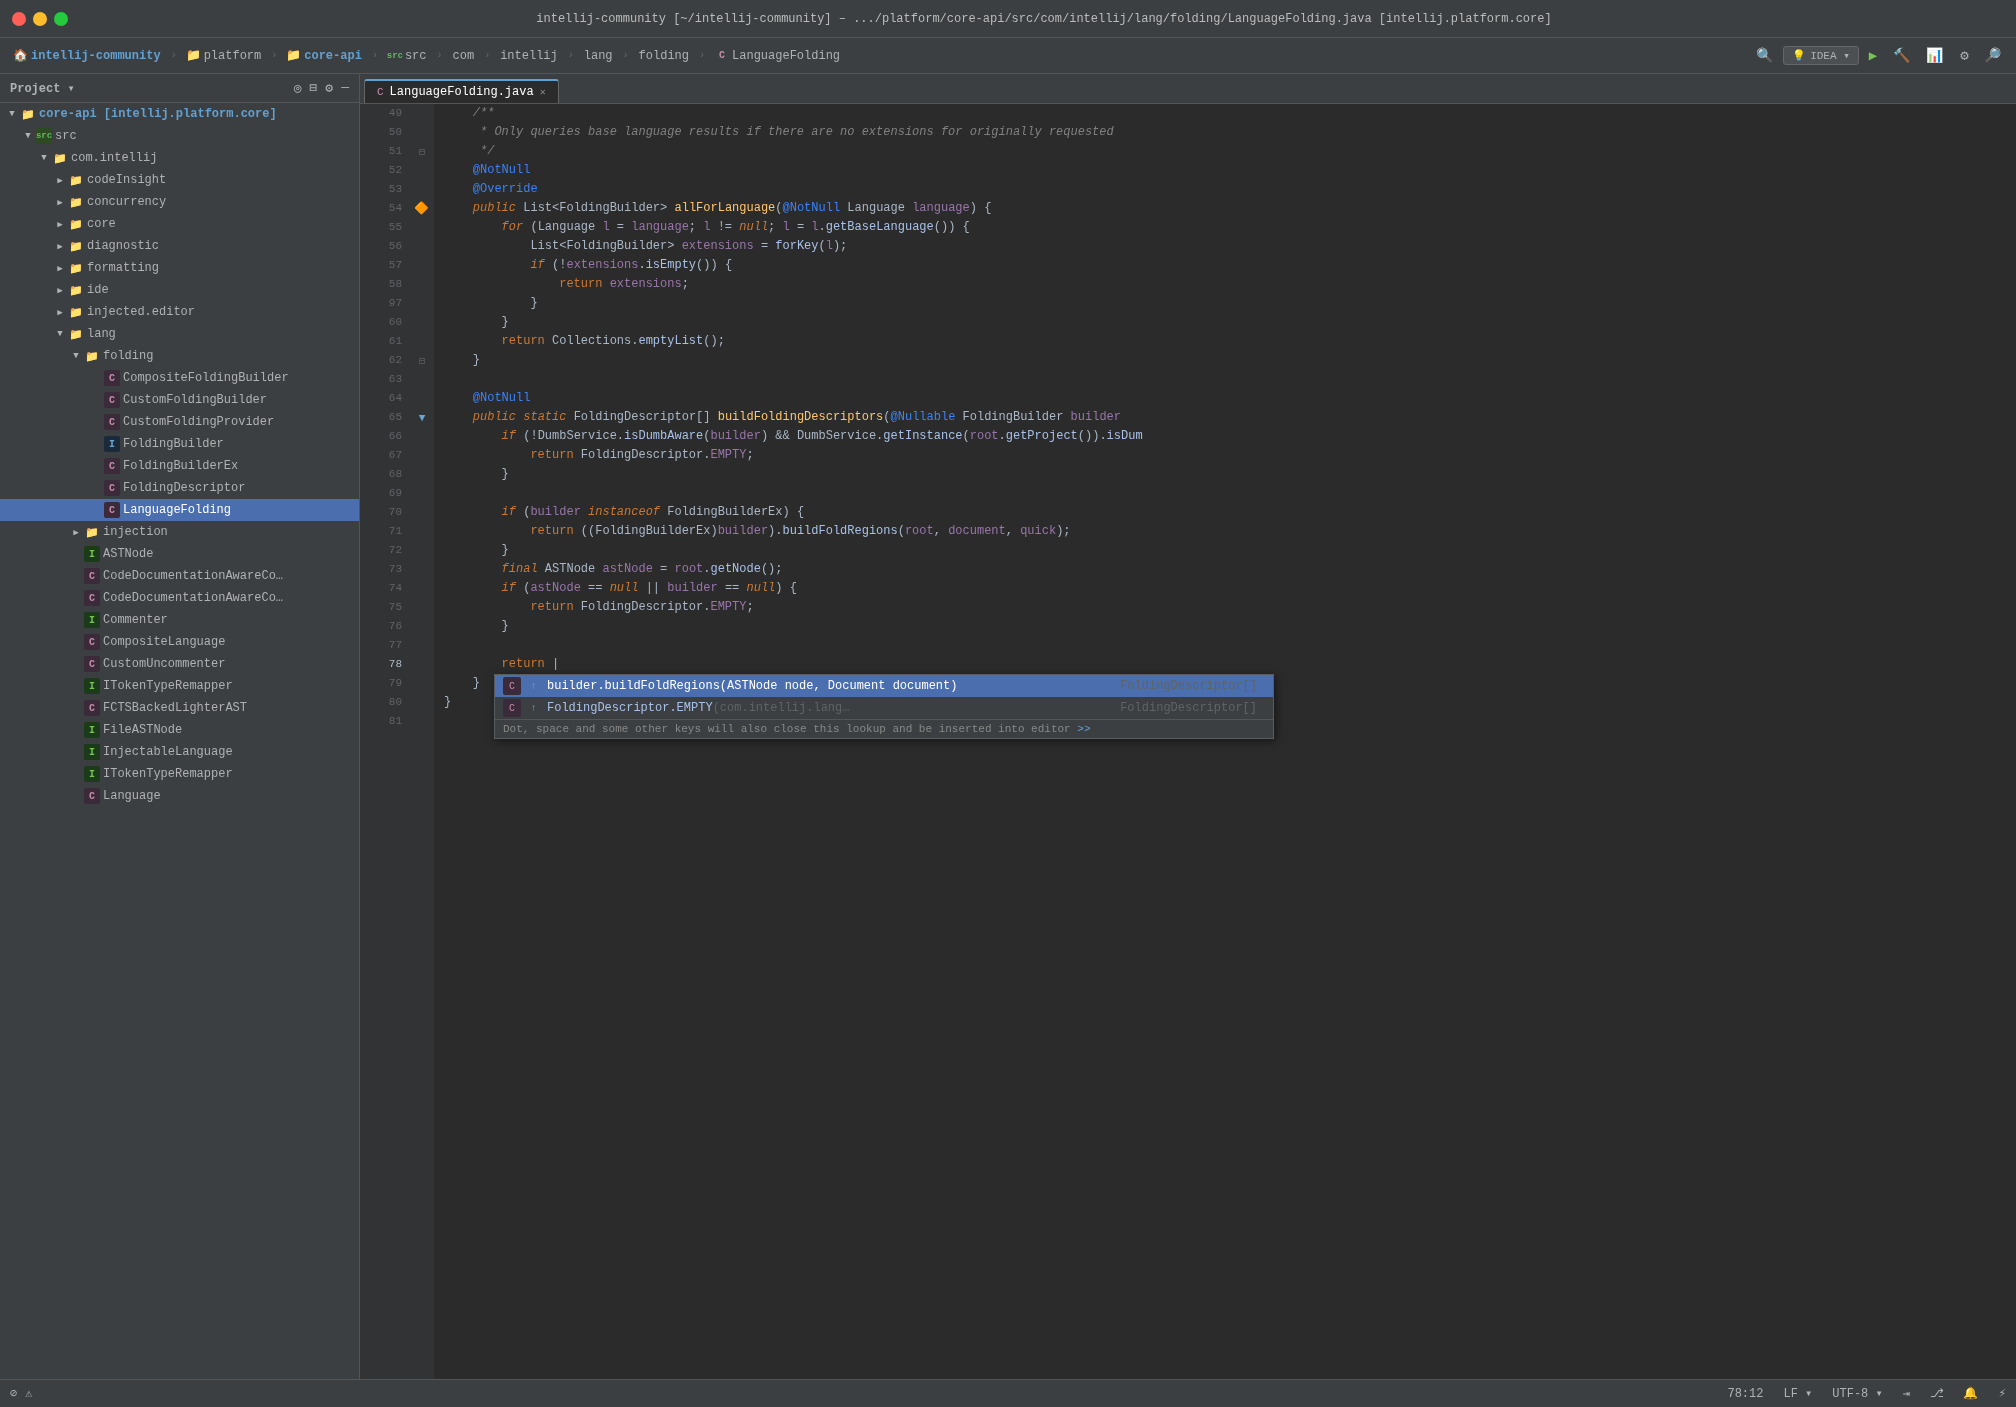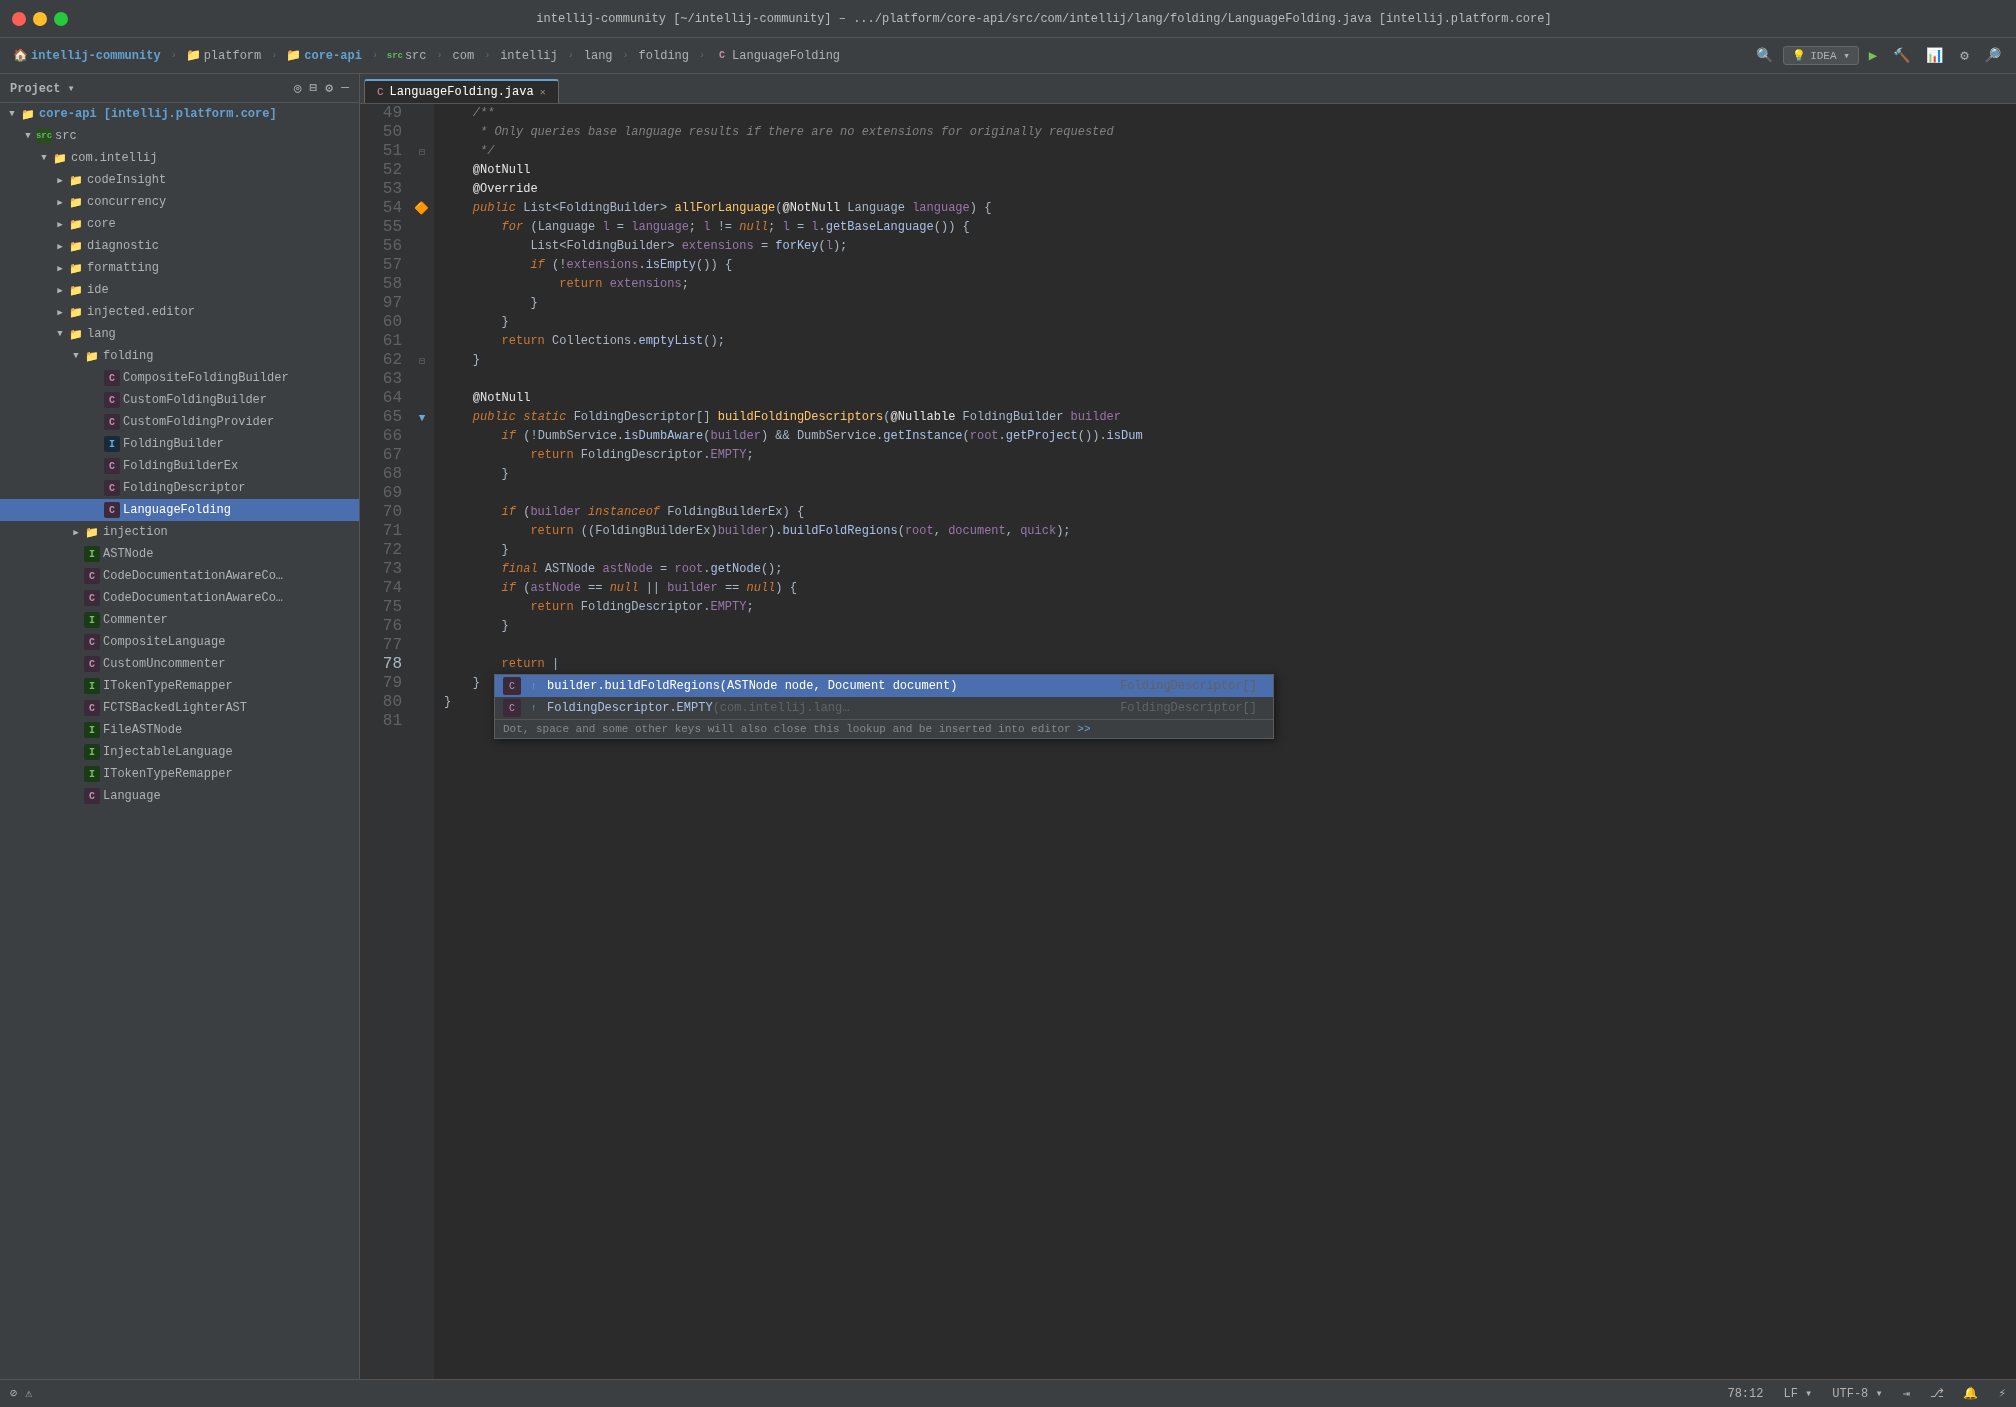--- a/index.html
+++ b/index.html
@@ -217,21 +217,21 @@
     #code-area {
       flex: 1;
       display: flex;
       overflow: hidden;
       position: relative;
     }
     #line-numbers {
       width: 50px;
       background: #313335;
       color: #606366;
-      font-size: 16px;
+      font-size: 11px;
       line-height: 19px;
       padding: 0 8px 0 0;
       text-align: right;
       overflow: hidden;
       user-select: none;
       flex-shrink: 0;
     }
     #gutter {
       width: 20px;
       background: #313335;
@@ -252,21 +252,21 @@
       line-height: 19px;
       white-space: pre;
       font-size: 12px;
     }
     .line-num {
       height: 19px;
       line-height: 19px;
     }
     
     .kw { color: #cc7832; font-style: italic; }
-    .annotation { color: #e5e5e5; }
+    .annotation { color: #3b82f6; }
     .comment { color: #808080; font-style: italic; }
     .method { color: #ffc66d; }
     .method2 { color: #a8c0e8; }
     .var { color: #9876aa; }
     .plain { color: #a9b7c6; }
     .ret { color: #cc7832; }
 
     
     #autocomplete {
       position: absolute;

